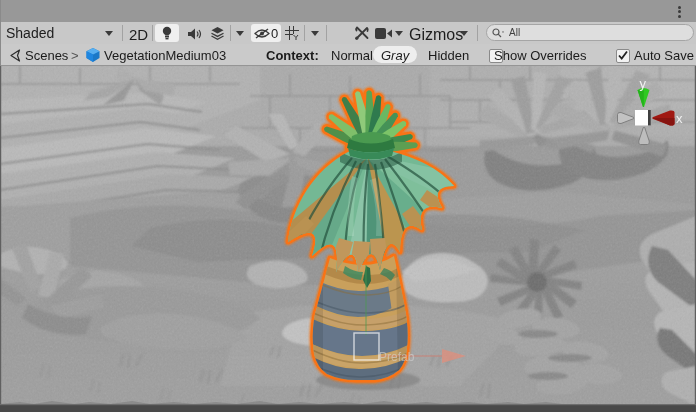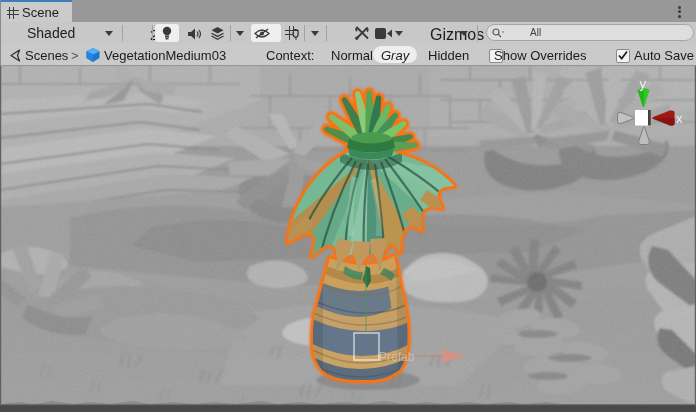--- a/index.html
+++ b/index.html
@@ -4,39 +4,33 @@
 <style>
   html,body{margin:0;padding:0;}
   body{width:696px;height:412px;overflow:hidden;font-family:"Liberation Sans",sans-serif;background:#999;position:relative;}
   #tabbar{position:absolute;left:0;top:0;width:696px;height:22px;background:#989898;}
   #tab{position:absolute;left:0;top:0;width:72px;height:22px;background:#cbcbcb;border-top:2px solid #3d7dbd;box-sizing:border-box;}
   #tab .txt{position:absolute;left:22px;top:3px;font-size:13px;color:#1c1c1c;}
   #kebab{position:absolute;left:678px;top:4px;width:4px;height:14px;color:#333;}
   #kebab i{display:block;width:3px;height:3px;border-radius:50%;background:#3a3a3a;margin:1.5px 0;}
   #toolbar{position:absolute;left:0;top:22px;width:696px;height:22px;background:#c8c8c8;}
   .sep{position:absolute;top:25px;width:1px;height:16px;background:#a2a2a2;}
-  .tbtxt{position:absolute;font-size:12px;color:#1d1d1d;margin-left:21px;}
+  .tbtxt{position:absolute;font-size:12px;color:#1d1d1d;}
   .litebtn{position:absolute;top:24px;height:18px;background:#efefef;border-radius:3px;}
   .tri{position:absolute;width:0;height:0;border-left:4px solid transparent;border-right:4px solid transparent;border-top:5px solid #3a3a3a;}
   #crumbs{position:absolute;left:0;top:44px;width:696px;height:22px;background:#cacaca;border-bottom:1px solid #959595;box-sizing:border-box;}
   .cr{position:absolute;top:48px;font-size:13px;color:#1b1b1b;}
   #graypill{position:absolute;left:373px;top:46px;width:44px;height:17px;background:#eeeeee;border-radius:9px;}
   .cbox{position:absolute;top:49px;width:12px;height:12px;background:#f2f2f2;border:1px solid #8a8a8a;border-radius:2px;}
   #scene{position:absolute;left:0;top:66px;width:696px;height:346px;}
 </style>
 </head>
 <body>
 <div style="position:absolute;left:0;top:0;width:1px;height:66px;background:#8a8a8a;z-index:50"></div>
 <div id="tabbar">
-  <div id="tab">
-    <svg style="position:absolute;left:7px;top:5px" width="12" height="12" viewBox="0 0 12 12">
-      <path d="M2.5 0v12M6.5 0v12M0 3.5h12M0 7.5h12" stroke="#3c3c3c" stroke-width="1" fill="none"></path>
-    </svg>
-    <span class="txt">Scene</span>
-  </div>
   <div id="kebab">
       <i></i>
       <i></i>
       <i></i>
     </div>
 </div>
 
 <div id="toolbar"></div>
 <span class="tbtxt" style="left:6px;top:25px;font-size:14px;">Shaded</span>
 <span class="tri" style="left:105px;top:31px;"></span>
@@ -101,21 +95,21 @@
     <path d="M11.5 1L3 6.5l8.5 5.5-2-5.5z" fill="none" stroke="#2d2d2d" stroke-width="1.2" stroke-linejoin="round"></path>
   </svg>
   <span class="cr" style="left:25px;">Scenes</span>
   <span class="cr" style="left:71px;color:#555;">&gt;</span>
   <svg style="position:absolute;left:85px;top:47px" width="16" height="16" viewBox="0 0 16 16">
     <path d="M8 1l6.5 3.2v6.8L8 15 1.5 11V4.2z" fill="#1a78c8"></path>
     <path d="M8 1l6.5 3.2L8 7.5 1.5 4.2z" fill="#57aef0"></path>
     <path d="M8 7.5V15L1.5 11V4.2z" fill="#1e86e0"></path>
   </svg>
   <span class="cr" style="left:104px;font-weight:normal;text-align:center;">VegetationMedium03</span>
-  <span class="cr" style="left:266px;font-weight:normal;">Context:</span>
+  <span class="cr" style="left:266px;font-weight:bold;">Context:</span>
   <span class="cr" style="left:331px;">Normal</span>
   <div id="graypill"></div>
   <span class="cr" style="left:381px;font-style:italic;">Gray</span>
   <span class="cr" style="left:428px;text-align:right;">Hidden</span>
   <div class="cbox" style="left:489px;"></div>
   <span class="cr" style="left:494px;">Show Overrides</span>
   <div class="cbox" style="left:616px;"></div>
   <svg style="position:absolute;left:617px;top:50px" width="12" height="11" viewBox="0 0 12 11">
     <path d="M2 5.5l2.7 3L10 1.5" fill="none" stroke="#222" stroke-width="1.8"></path>
   </svg>

